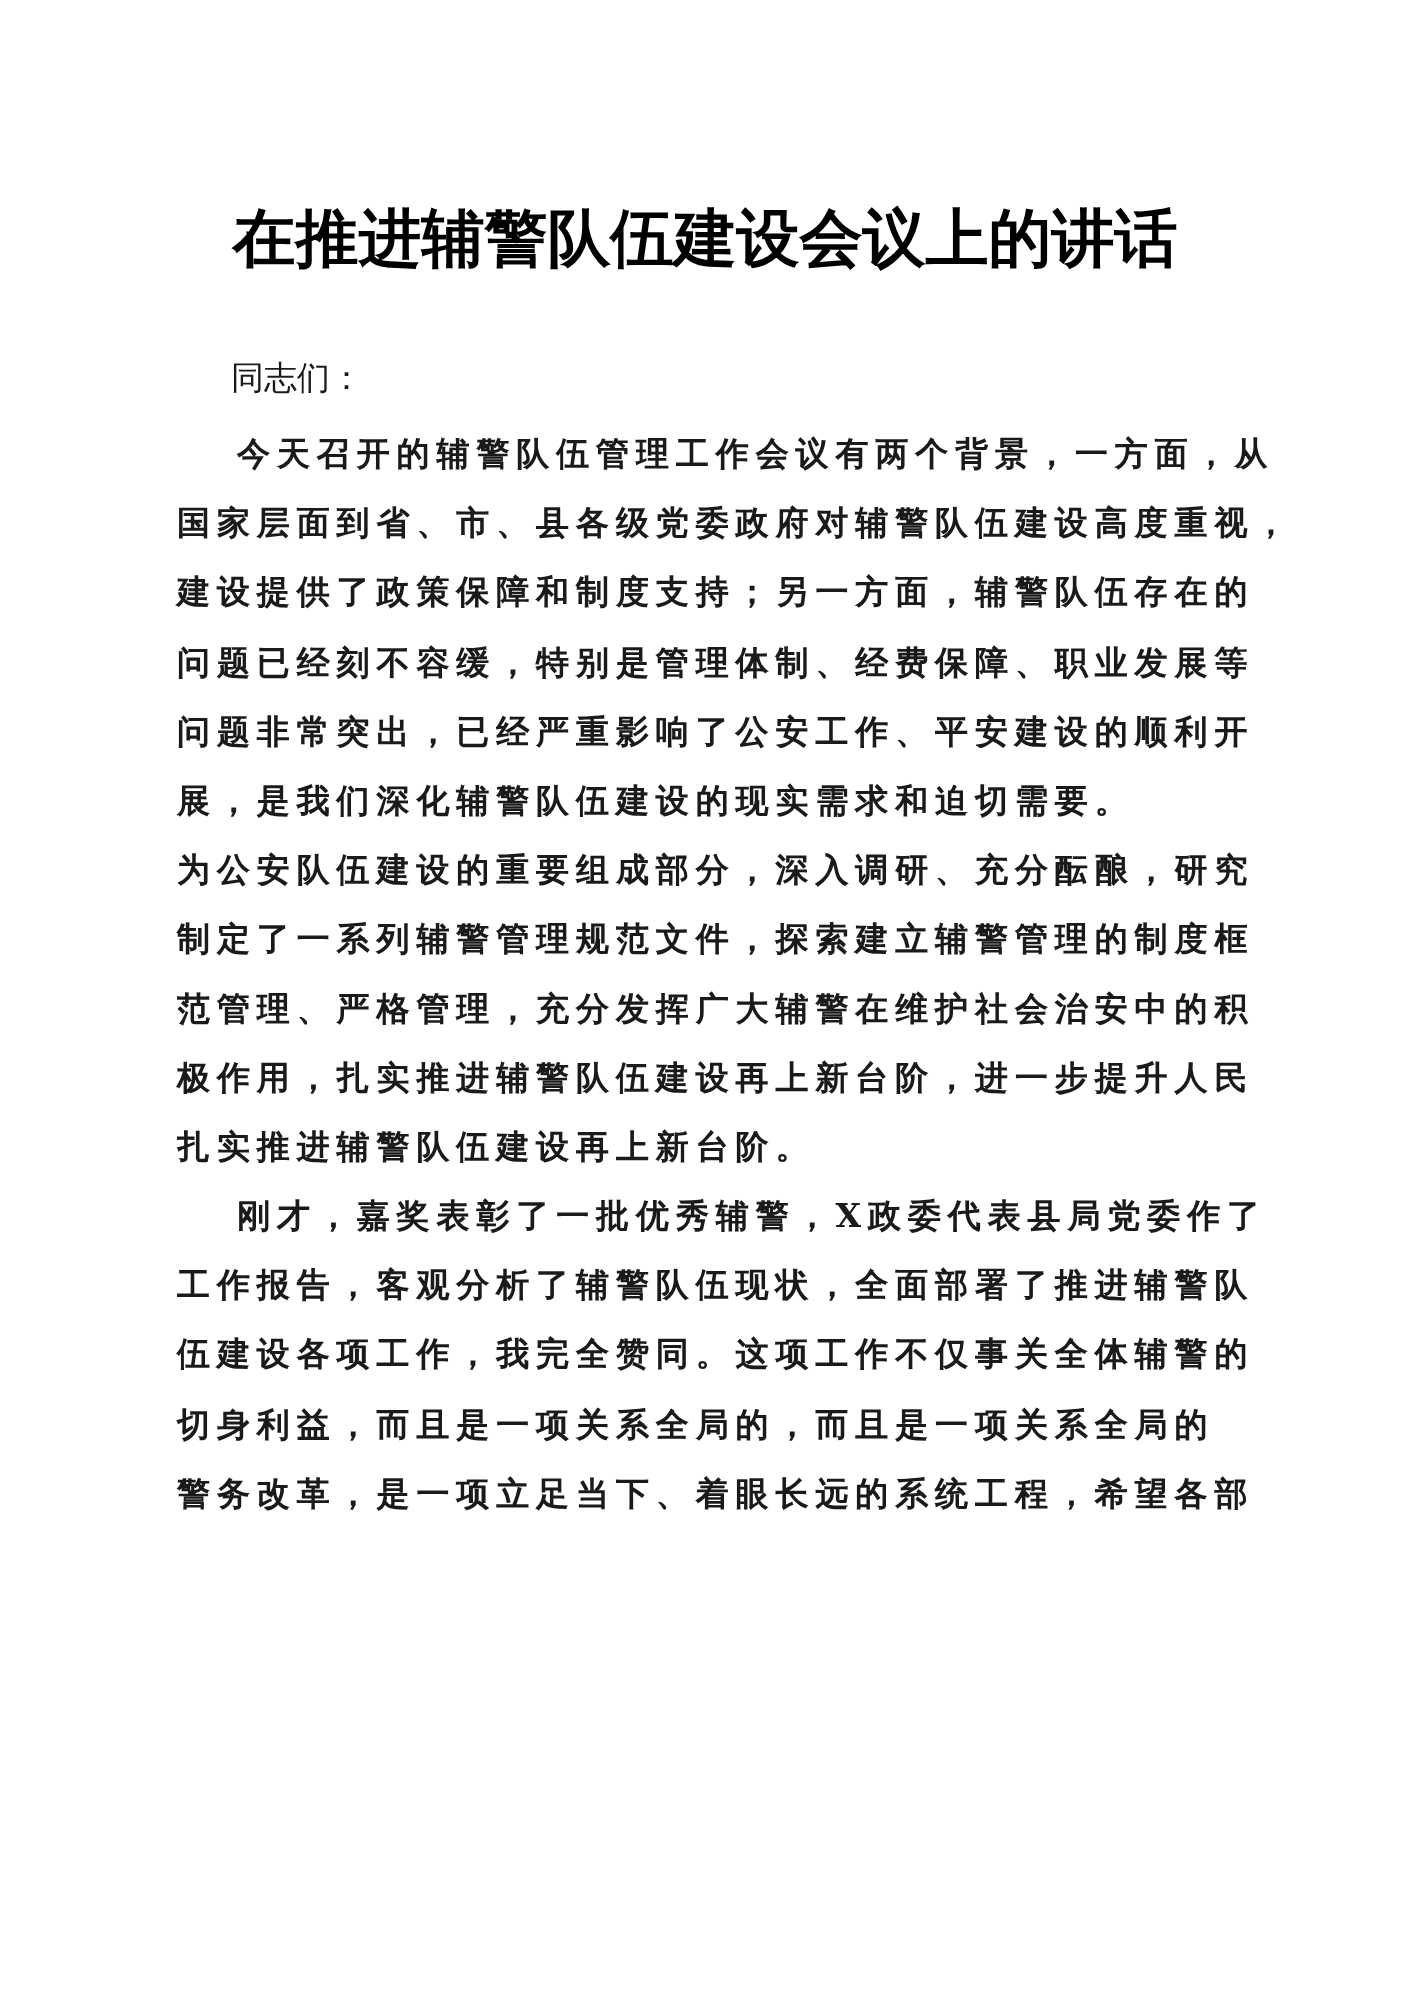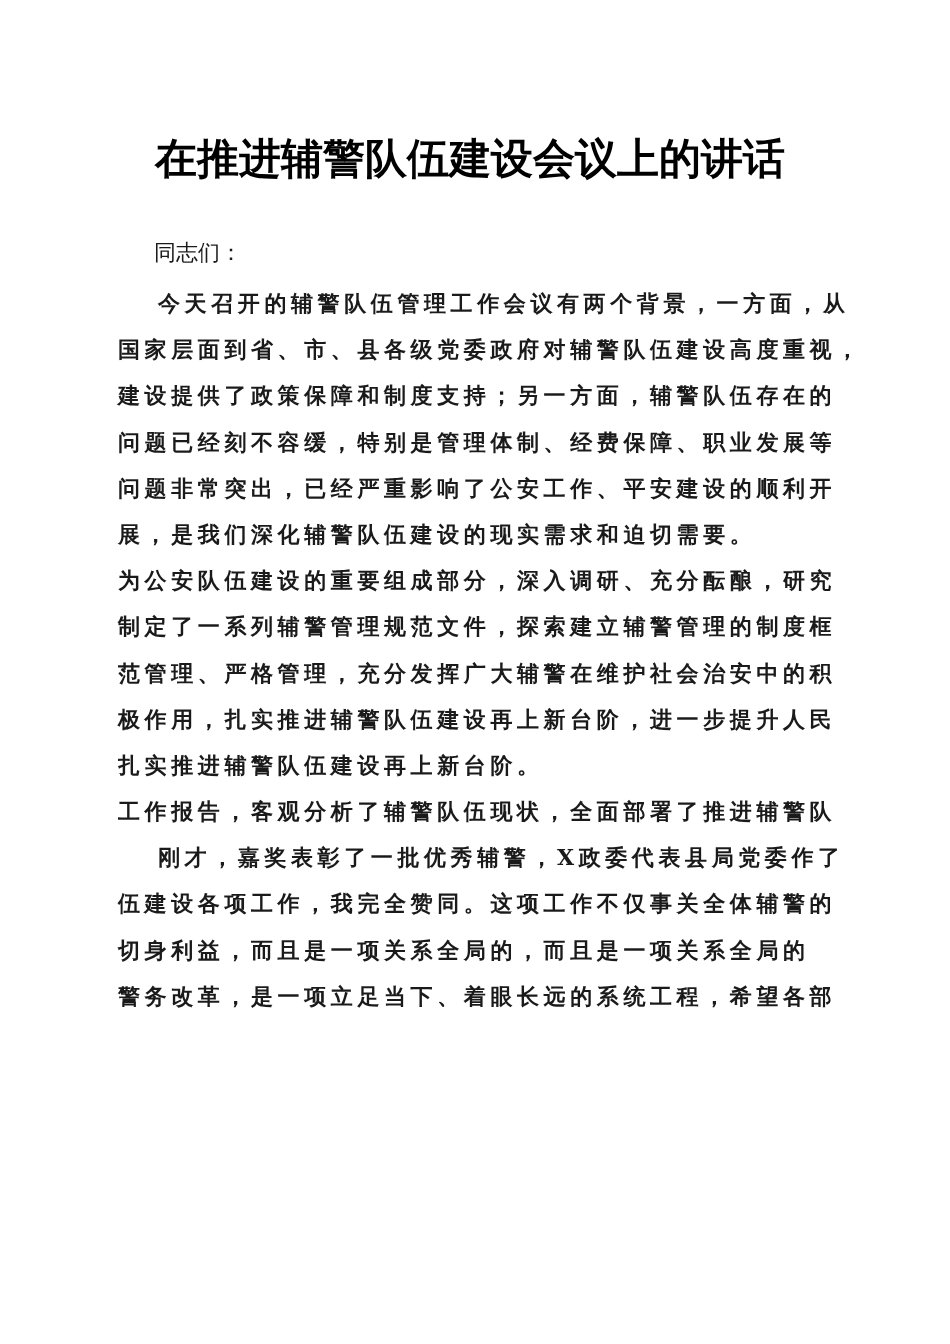--- a/index.html
+++ b/index.html
@@ -80,20 +80,20 @@
       <div class="line">展，是我们深化辅警队伍建设的现实需求和迫切需要。</div>
     </div>
     <div>
       <div class="line">为公安队伍建设的重要组成部分，深入调研、充分酝酿，研究</div>
       <div class="line">制定了一系列辅警管理规范文件，探索建立辅警管理的制度框</div>
       <div class="line">范管理、严格管理，充分发挥广大辅警在维护社会治安中的积</div>
       <div class="line">极作用，扎实推进辅警队伍建设再上新台阶，进一步提升人民</div>
       <div class="line">扎实推进辅警队伍建设再上新台阶。</div>
     </div>
     <div>
+      <div class="line indent">刚才，嘉奖表彰了一批优秀辅警，X政委代表县局党委作了</div>
       <div class="line">工作报告，客观分析了辅警队伍现状，全面部署了推进辅警队</div>
-      <div class="line indent">刚才，嘉奖表彰了一批优秀辅警，X政委代表县局党委作了</div>
       <div class="line">伍建设各项工作，我完全赞同。这项工作不仅事关全体辅警的</div>
       <div class="line">切身利益，而且是一项关系全局的，而且是一项关系全局的</div>
       <div class="line">警务改革，是一项立足当下、着眼长远的系统工程，希望各部</div>
     </div>
   </div>
 </div>
 
 </body></html>

